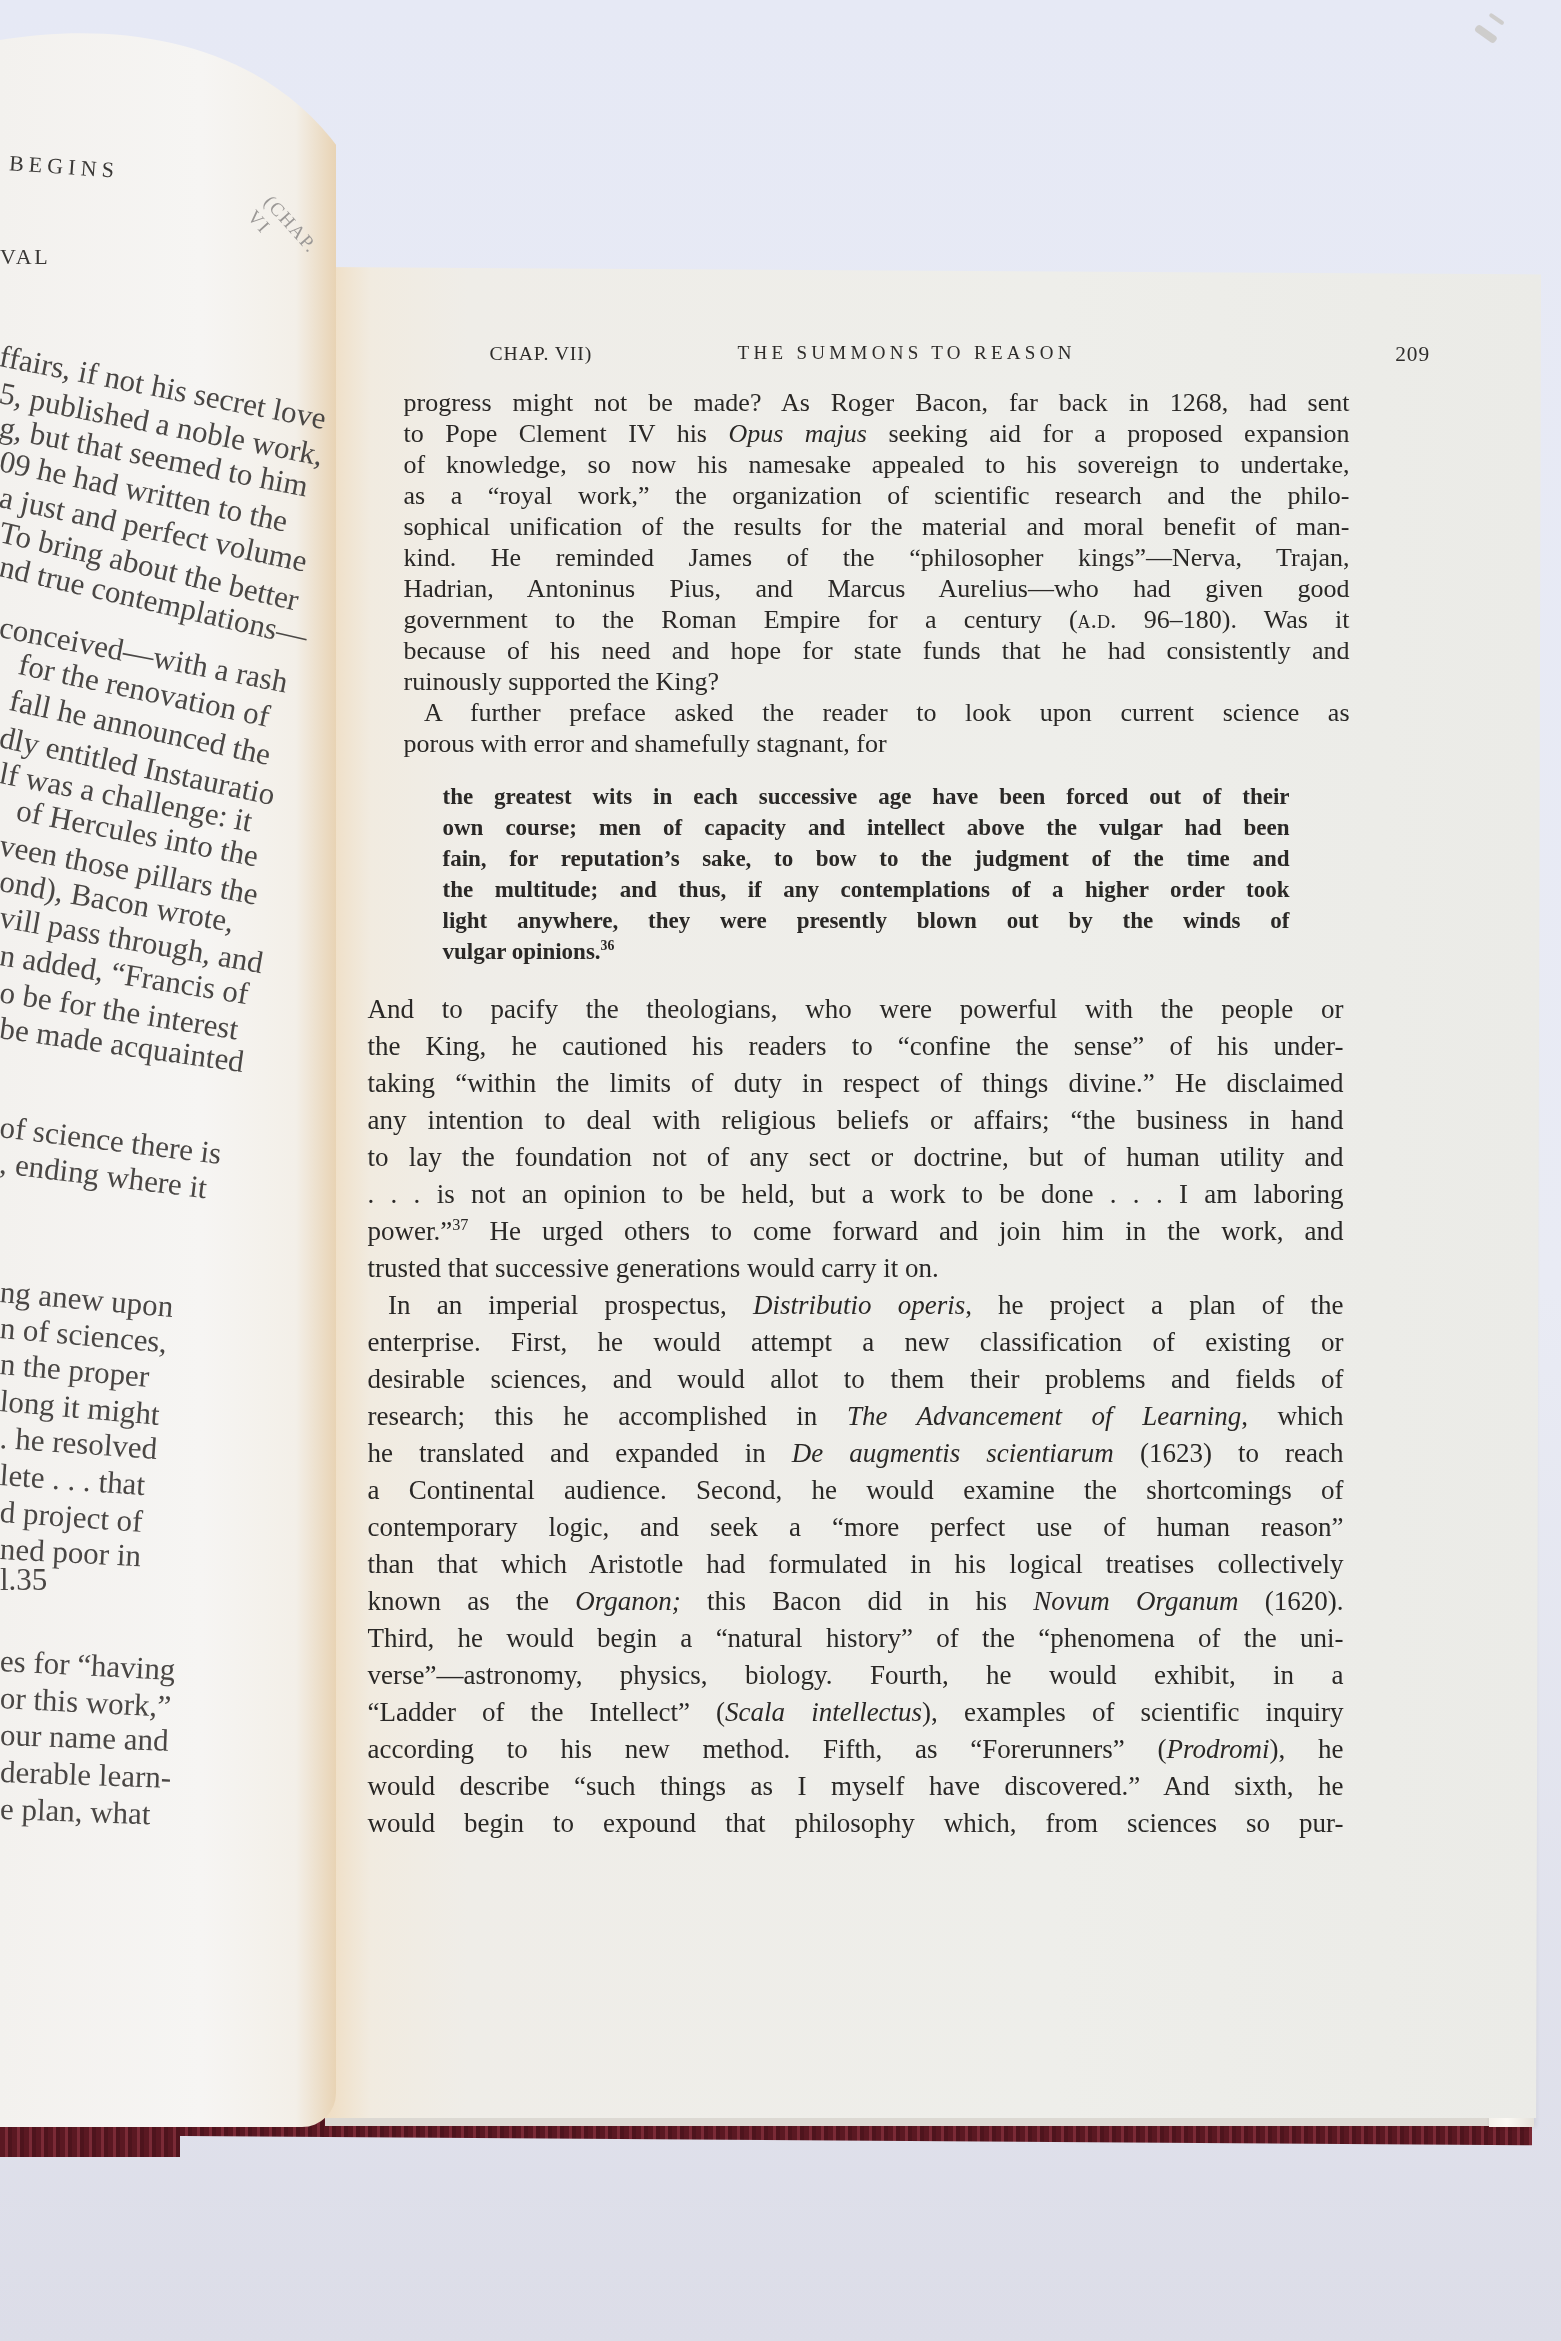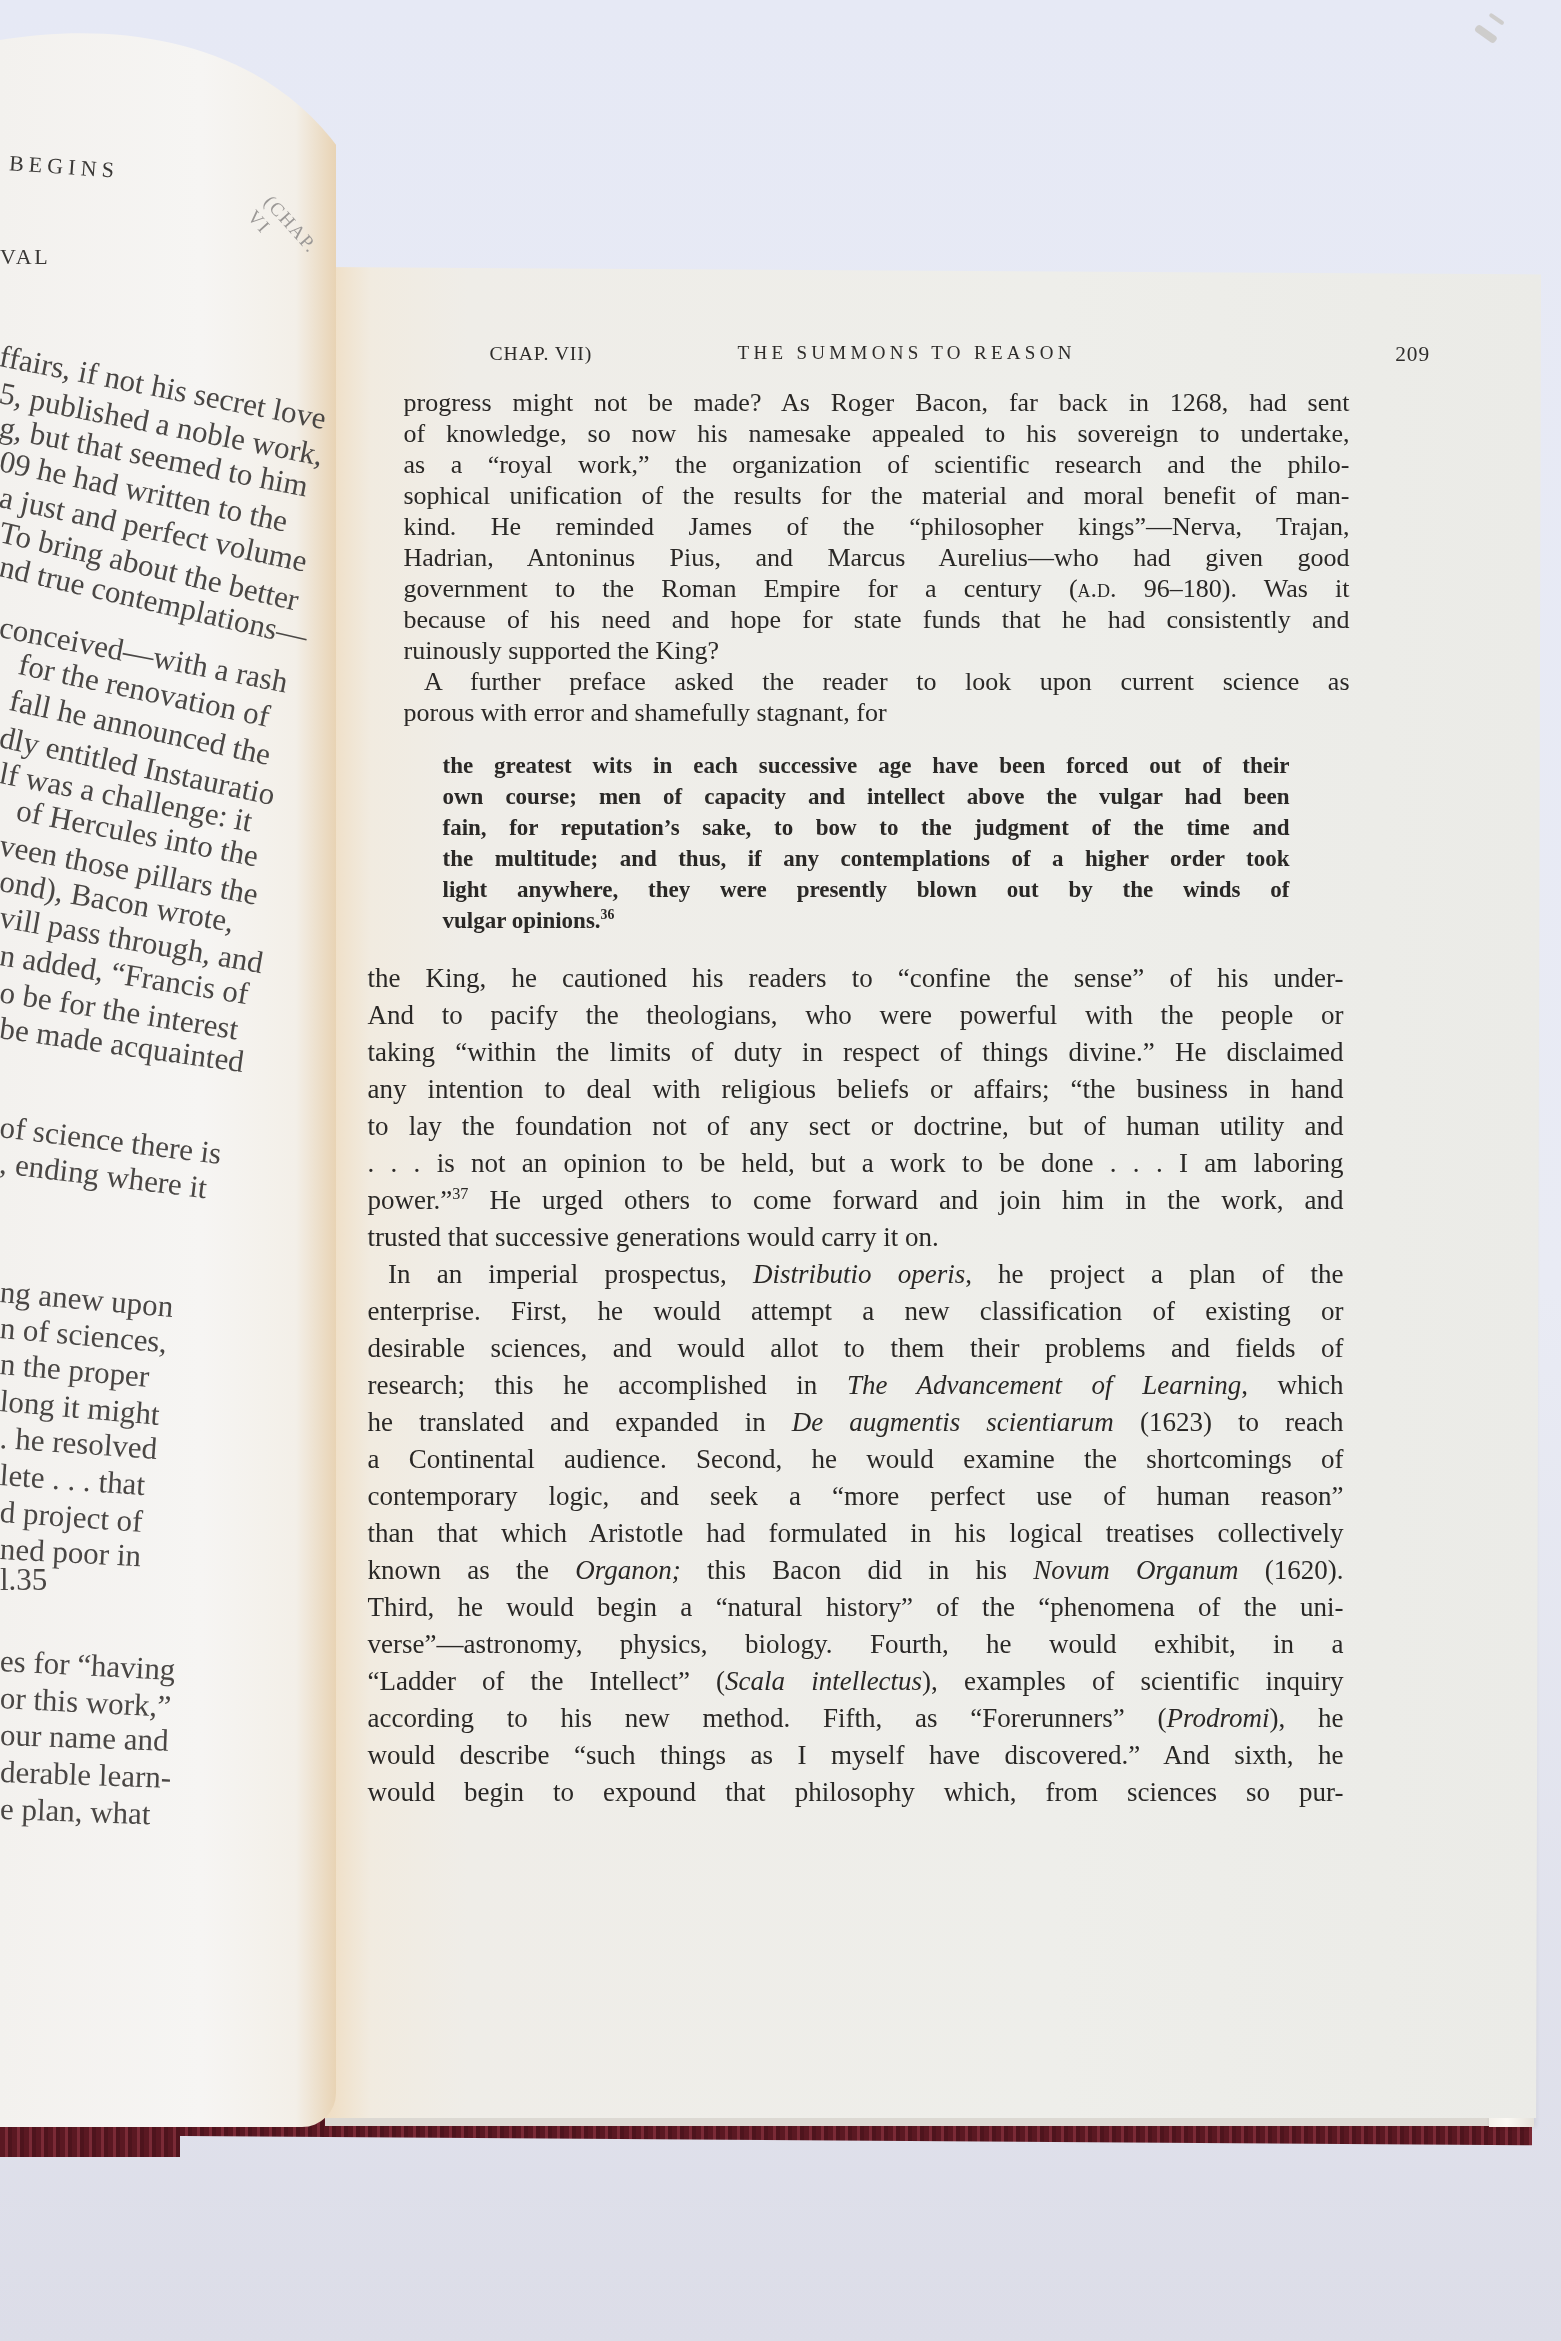--- a/index.html
+++ b/index.html
@@ -93,20 +93,21 @@
     <div class="page-inner">
       <div class="running-head">
         <span class="rh-chap">CHAP. VII)</span>
         <span class="rh-title">THE SUMMONS TO REASON</span>
         <span class="rh-page">209</span>
       </div>
 
       <div class="text-block">
         <div class="paragraph">
           <div class="line">progress might not be made? As Roger Bacon, far back in 1268, had sent</div>
+          <div class="line"><span>to Pope Clement IV his </span><em>Opus majus</em><span> seeking aid for a proposed expansion</span></div>
           <div class="line">of knowledge, so now his namesake appealed to his sovereign to undertake,</div>
           <div class="line">as a “royal work,” the organization of scientific research and the philo-</div>
           <div class="line">sophical unification of the results for the material and moral benefit of man-</div>
           <div class="line">kind. He reminded James of the “philosopher kings”—Nerva, Trajan,</div>
           <div class="line">Hadrian, Antoninus Pius, and Marcus Aurelius—who had given good</div>
           <div class="line"><span>government to the Roman Empire for a century (</span><span class="sc">a.d.</span><span> 96–180). Was it</span></div>
           <div class="line">because of his need and hope for state funds that he had consistently and</div>
           <div class="line last">ruinously supported the King?</div>
         </div>
 
@@ -119,22 +120,22 @@
           <div class="line">the greatest wits in each successive age have been forced out of their</div>
           <div class="line">own course; men of capacity and intellect above the vulgar had been</div>
           <div class="line">fain, for reputation’s sake, to bow to the judgment of the time and</div>
           <div class="line">the multitude; and thus, if any contemplations of a higher order took</div>
           <div class="line">light anywhere, they were presently blown out by the winds of</div>
           <div class="line last"><span>vulgar opinions.</span><sup>36</sup></div>
         </div>
 
         <div class="lower" style="left:-36px;">
           <div class="paragraph">
+            <div class="line">And to pacify the theologians, who were powerful with the people or</div>
             <div class="line">the King, he cautioned his readers to “confine the sense” of his under-</div>
-            <div class="line">And to pacify the theologians, who were powerful with the people or</div>
             <div class="line">taking “within the limits of duty in respect of things divine.” He disclaimed</div>
             <div class="line">any intention to deal with religious beliefs or affairs; “the business in hand</div>
             <div class="line">to lay the foundation not of any sect or doctrine, but of human utility and</div>
             <div class="line">. . . is not an opinion to be held, but a work to be done . . . I am laboring</div>
             <div class="line"><span>power.”</span><sup>37</sup><span> He urged others to come forward and join him in the work, and</span></div>
             <div class="line last">trusted that successive generations would carry it on.</div>
           </div>
 
           <div class="paragraph">
             <div class="line para-indent"><span>In an imperial prospectus, </span><em>Distributio operis</em><span>, he project a plan of the</span></div>

